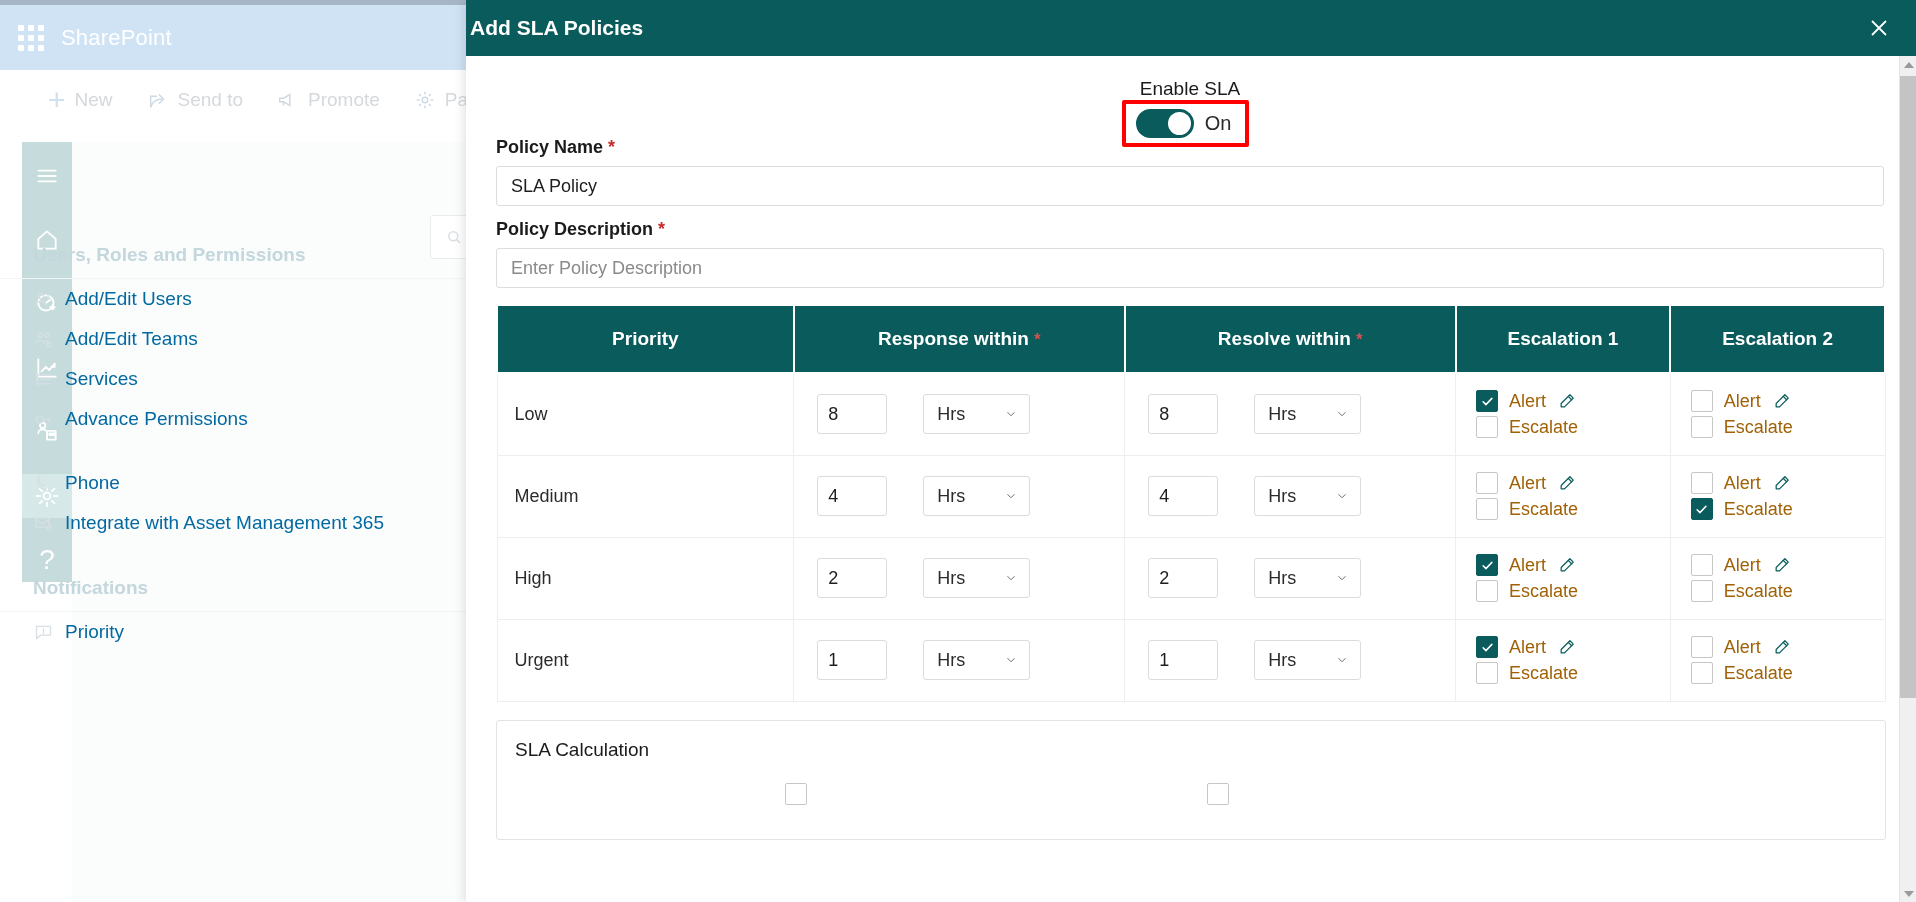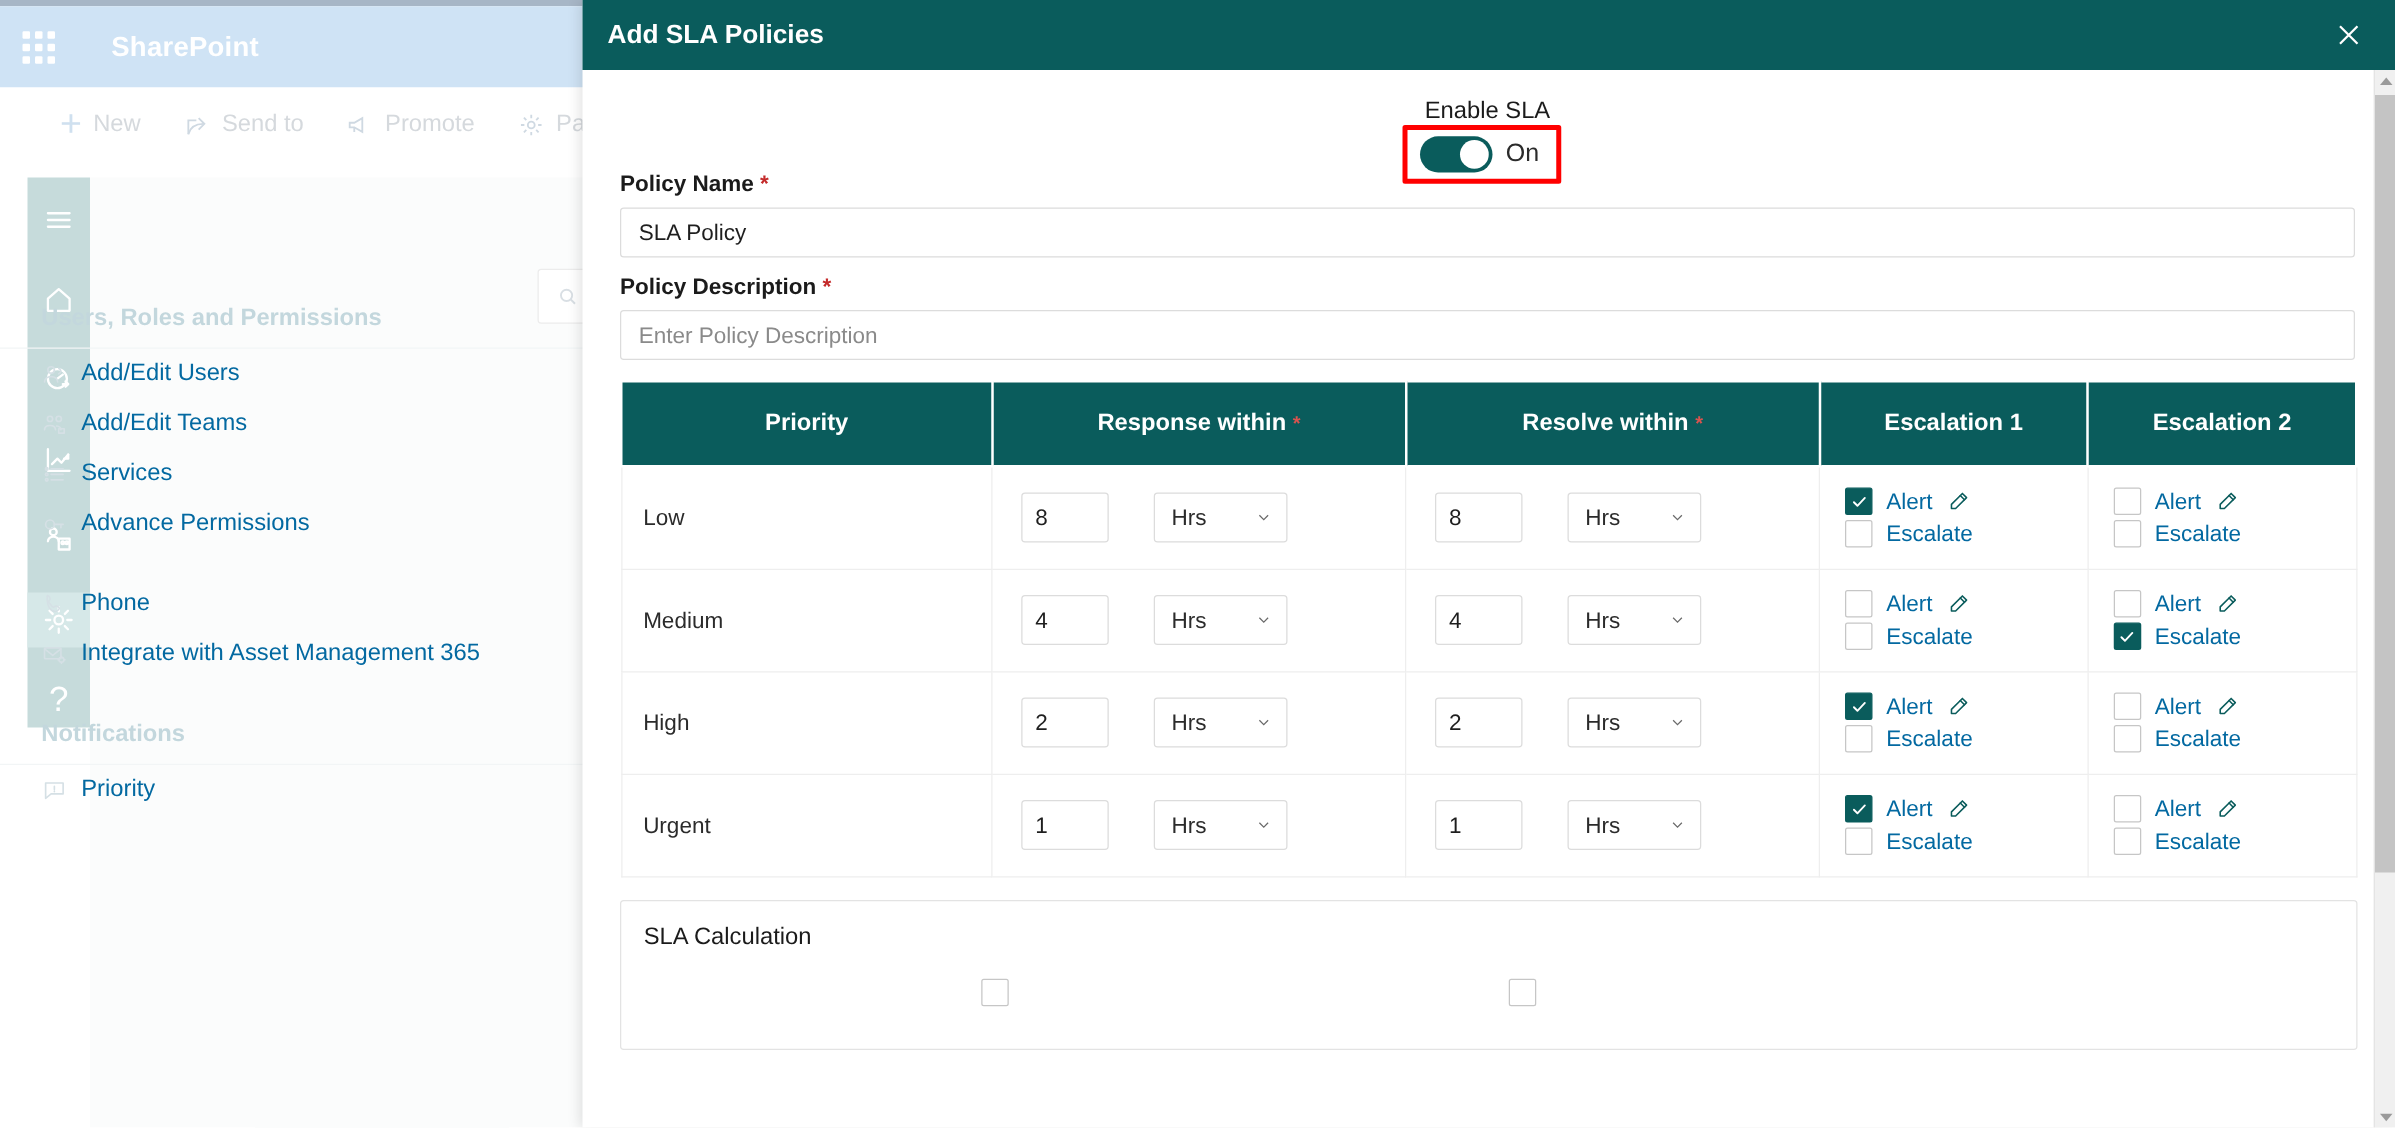--- a/index.html
+++ b/index.html
@@ -25,21 +25,21 @@
     background: #cfe3f5;
     display: flex; align-items: center;
   }
   .waffle {
     width: 36px; height: 36px; margin-left: 13px;
     display: grid; grid-template-columns: repeat(3, 6px); grid-template-rows: repeat(3, 6px);
     gap: 4px; align-content: center; justify-content: center;
   }
   .waffle i { display: block; width: 6px; height: 6px; border-radius: 1px; background: #ffffff; }
   .sp-brand {
-    margin-left: 40px; color: #ffffff; font-size: 22px; font-weight: bold;
+    margin-left: 12px; color: #ffffff; font-size: 22px; font-weight: normal;
     letter-spacing: .2px;
   }
   .sp-commandbar {
     position: absolute; top: 70px; left: 0; width: 1916px; height: 60px;
     background: #ffffff; display: flex; align-items: center; gap: 6px;
     padding-left: 34px;
   }
   .sp-cmd {
     display: flex; align-items: center; gap: 9px;
     padding: 8px 14px; color: #d5d9dd; font-size: 19px; white-space: nowrap;
@@ -89,21 +89,21 @@
   .groups { position: absolute; top: 228px; left: 0; width: 632px; }
 
   
   .modal {
     position: absolute; top: 0; left: 466px; width: 1450px; height: 902px;
     background: #ffffff;
     box-shadow: -2px 0 10px rgba(0,0,0,.12);
   }
   .modal-header {
     height: 56px; background: #0a5c5c; display: flex; align-items: center;
-    justify-content: space-between; padding: 0 0 0 20px;
+    justify-content: space-between; padding: 0 0 0 4px;
   }
   .modal-title { color: #ffffff; font-size: 21px; font-weight: bold; }
   .modal-close {
     width: 74px; height: 56px; display: flex; align-items: center; justify-content: center;
   }
   .modal-close svg { width: 24px; height: 24px; stroke: #ffffff; stroke-width: 1.8; fill: none; }
 
   .modal-body {
     position: relative; height: 846px; overflow: hidden;
     padding: 22px 32px 0 30px;
@@ -174,21 +174,21 @@
 
   .cell-esc { width: 157px; padding-left: 20px; }
   .esc-line { display: flex; align-items: center; gap: 11px; margin: 4px 0; }
   .cb {
     width: 22px; height: 22px; border: 1px solid #c6c6c6; border-radius: 2px;
     background: #ffffff; flex: none; display: flex; align-items: center; justify-content: center;
   }
   .cb.checked { background: #0a5c5c; border-color: #0a5c5c; }
   .cb svg { width: 15px; height: 15px; stroke: #ffffff; stroke-width: 2.4; fill: none;
             stroke-linecap: round; stroke-linejoin: round; }
-  .esc-label { font-size: 18px; color: #0369a1; }
+  .esc-label { font-size: 18px; color: #a16207; }
   .pencil { width: 20px; height: 20px; }
   .pencil svg { width: 20px; height: 20px; stroke: #0a5c5c; fill: none; stroke-width: 1.5;
                 stroke-linecap: round; stroke-linejoin: round; }
 
   
   .calc-card {
     margin-top: 18px; width: 1390px; height: 120px;
     border: 1px solid #e3e3e3; border-radius: 3px; background: #fff;
     padding: 18px 0 0 18px;
   }

